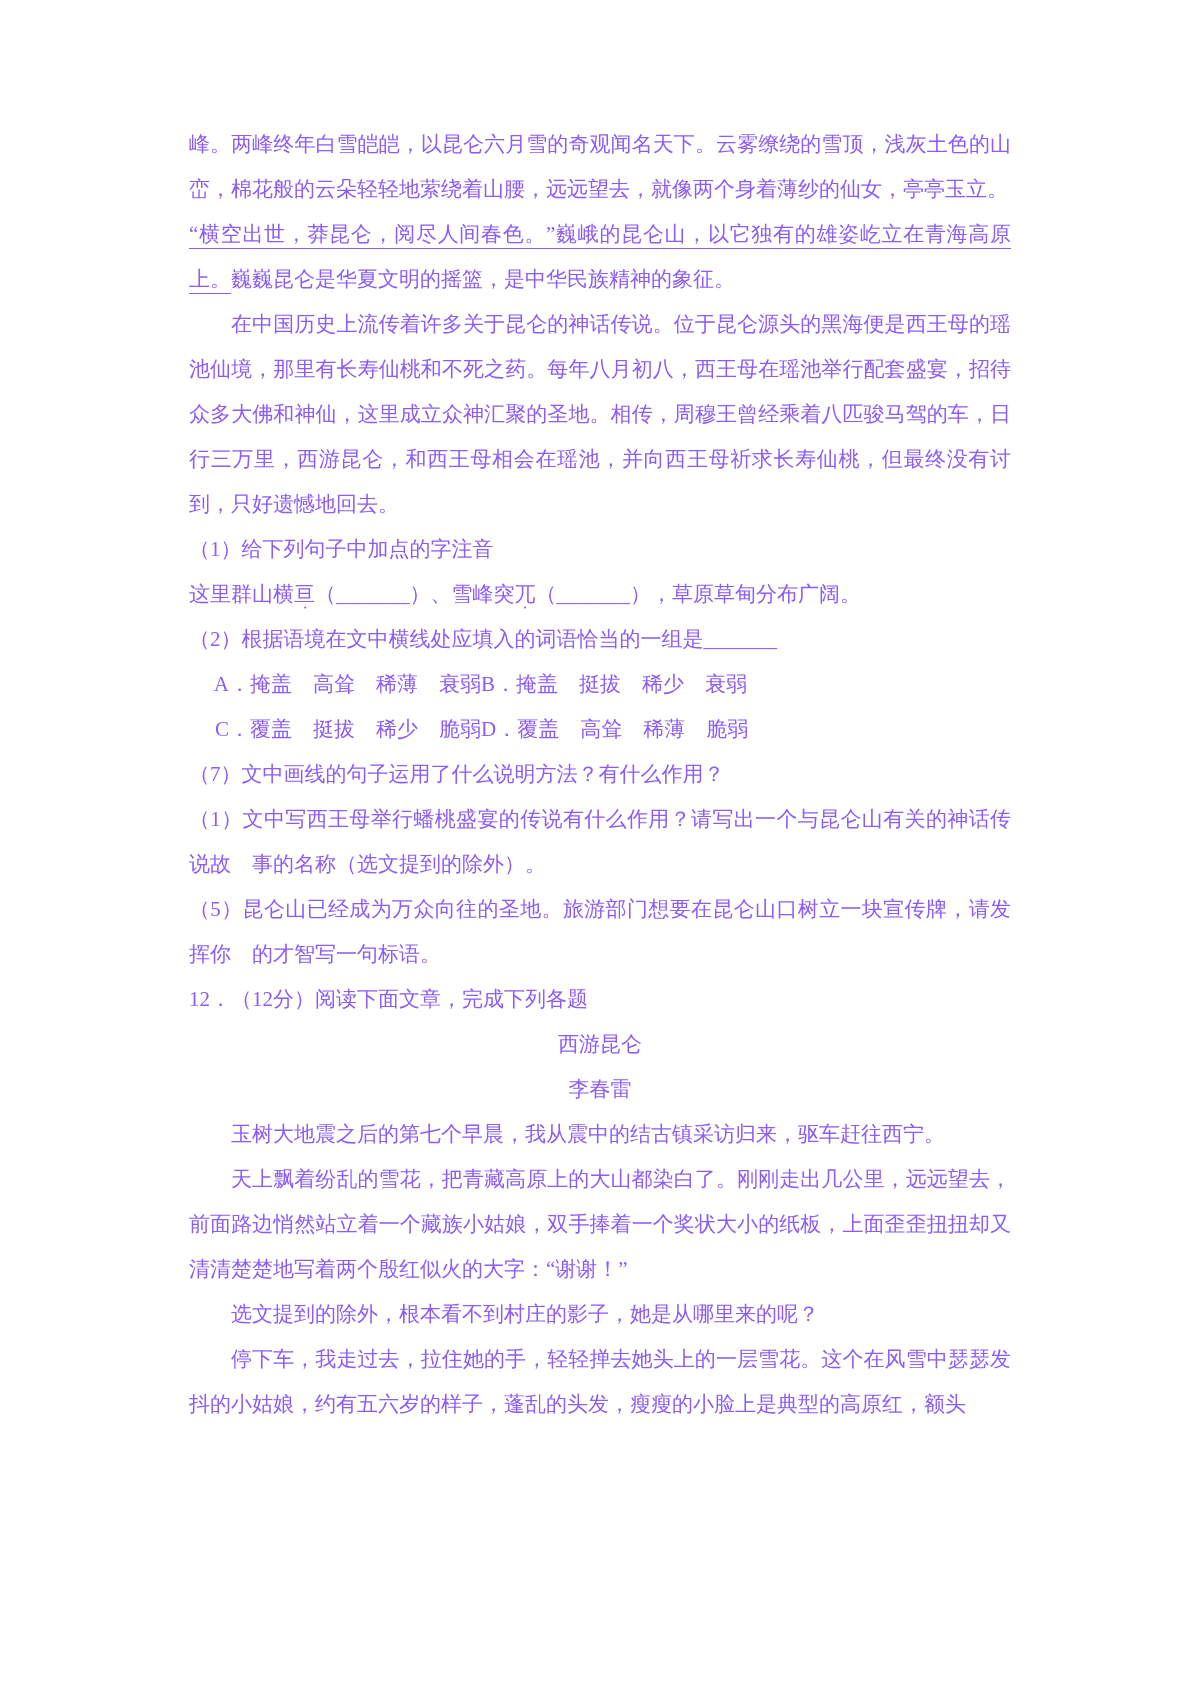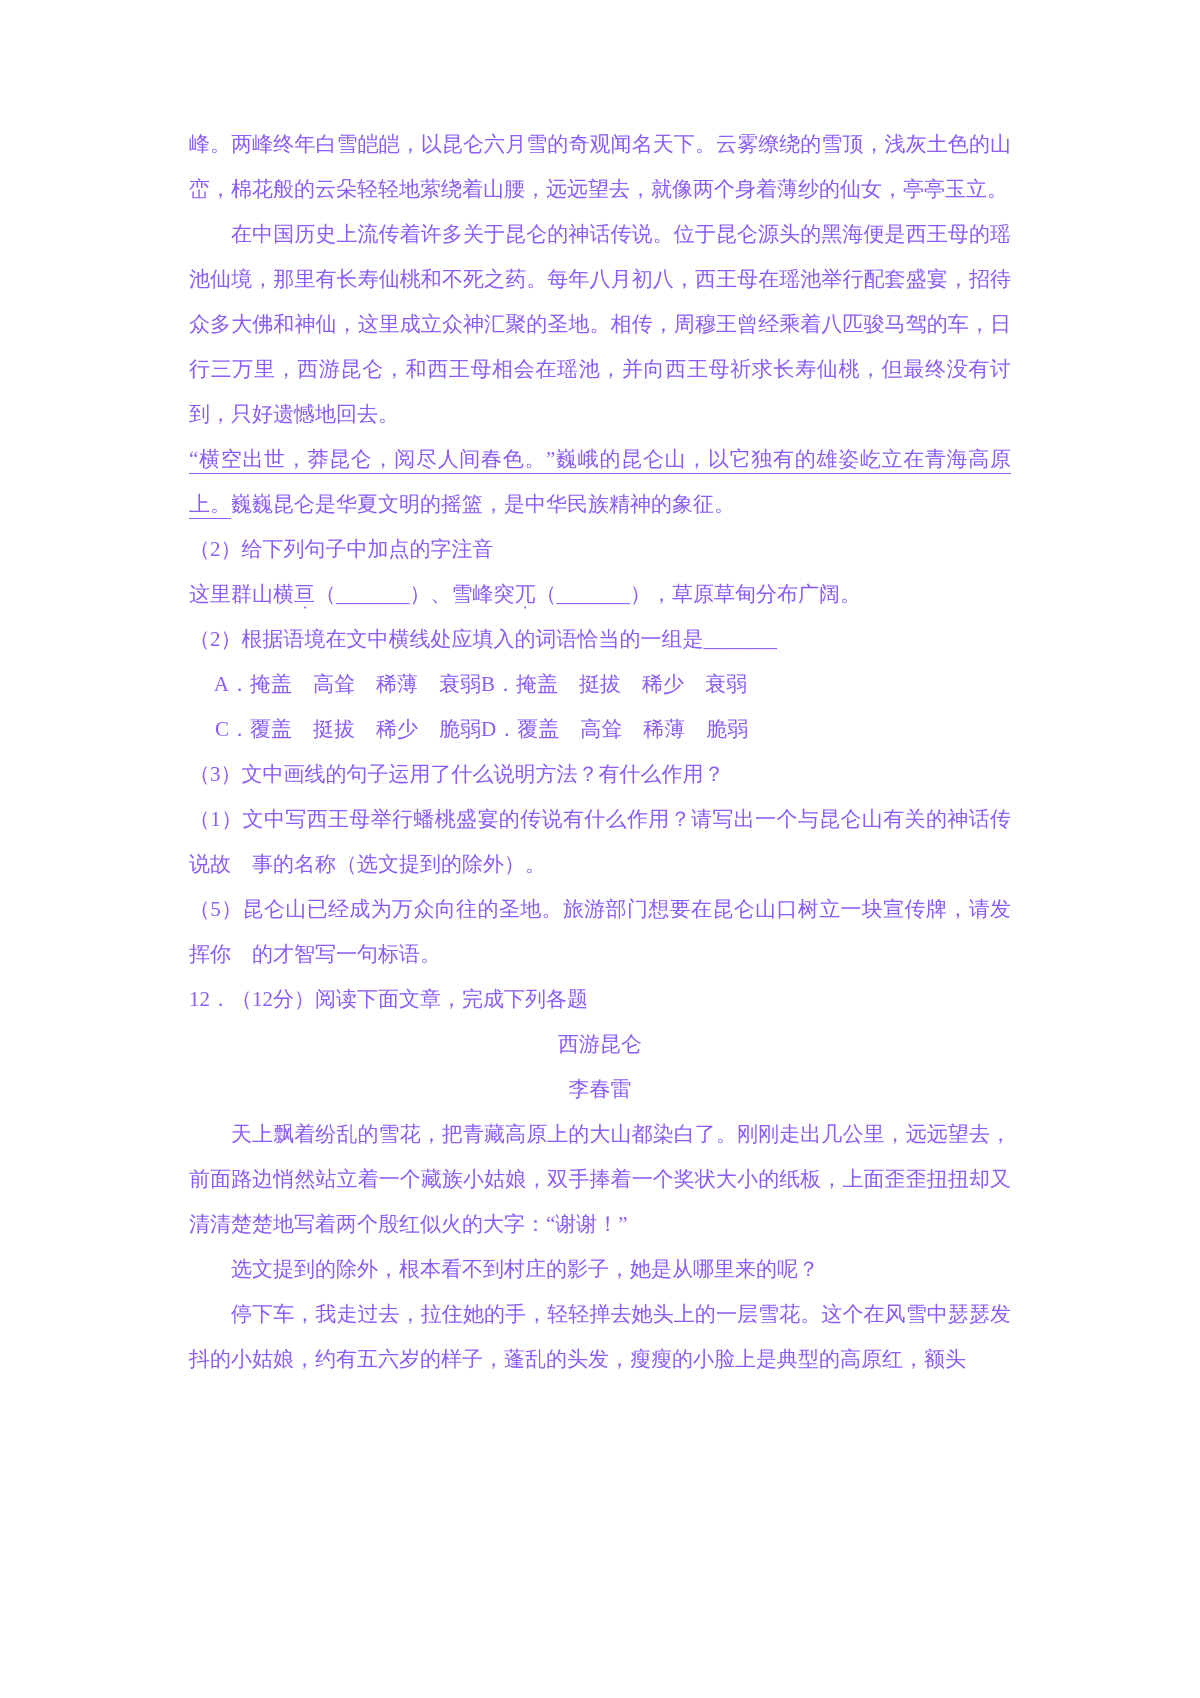--- a/index.html
+++ b/index.html
@@ -52,52 +52,53 @@
   }
 </style>
 </head>
 <body>
 
 <div class="page">
   <div class="content">
 
     <p class="para">峰。两峰终年白雪皑皑，以昆仑六月雪的奇观闻名天下。云雾缭绕的雪顶，浅灰土色的山峦，棉花般的云朵轻轻地萦绕着山腰，远远望去，就像两个身着薄纱的仙女，亭亭玉立。</p>
 
+    <p class="para"><span class="underlined-seg">“横空出世，莽昆仑，阅尽人间春色。”巍峨的昆仑山，以它独有的雄姿屹立在青海高原上。</span><span>巍巍昆仑是华夏文明的摇篮，是中华民族精神的象征。</span></p>
+
     <p class="para indent">在中国历史上流传着许多关于昆仑的神话传说。位于昆仑源头的黑海便是西王母的瑶池仙境，那里有长寿仙桃和不死之药。每年八月初八，西王母在瑶池举行配套盛宴，招待众多大佛和神仙，这里成立众神汇聚的圣地。相传，周穆王曾经乘着八匹骏马驾的车，日行三万里，西游昆仑，和西王母相会在瑶池，并向西王母祈求长寿仙桃，但最终没有讨到，只好遗憾地回去。</p>
 
-    <p class="para"><span class="underlined-seg">“横空出世，莽昆仑，阅尽人间春色。”巍峨的昆仑山，以它独有的雄姿屹立在青海高原上。</span><span>巍巍昆仑是华夏文明的摇篮，是中华民族精神的象征。</span></p>
-
-    <p class="para">（2）给下列句子中加点的字注音</p>
+    <p class="para">（1）给下列句子中加点的字注音</p>
 
     <p class="para"><span>这里群山横</span><span class="dot-under">亘</span><span>（_______）、雪峰突</span><span class="dot-under">兀</span><span>（_______），草原草甸分布广阔。</span></p>
 
     <p class="para">（2）根据语境在文中横线处应填入的词语恰当的一组是_______</p>
 
     <div class="option-row">
       <span class="opt-left">A．掩盖　高耸　稀薄　衰弱</span>
       <span>B．掩盖　挺拔　稀少　衰弱</span>
     </div>
 
     <div class="option-row">
       <span class="opt-left">C．覆盖　挺拔　稀少　脆弱</span>
       <span>D．覆盖　高耸　稀薄　脆弱</span>
     </div>
 
-    <p class="para">（3）文中画线的句子运用了什么说明方法？有什么作用？</p>
+    <p class="para">（7）文中画线的句子运用了什么说明方法？有什么作用？</p>
 
     <p class="para">（1）文中写西王母举行蟠桃盛宴的传说有什么作用？请写出一个与昆仑山有关的神话传说故　事的名称（选文提到的除外）。</p>
 
     <p class="para">（5）昆仑山已经成为万众向往的圣地。旅游部门想要在昆仑山口树立一块宣传牌，请发挥你　的才智写一句标语。</p>
 
     <p class="para">12．（12分）阅读下面文章，完成下列各题</p>
 
     <p class="center">西游昆仑</p>
 
     <p class="center">李春雷</p>
 
+    <p class="para indent">玉树大地震之后的第七个早晨，我从震中的结古镇采访归来，驱车赶往西宁。</p>
 
     <p class="para indent">天上飘着纷乱的雪花，把青藏高原上的大山都染白了。刚刚走出几公里，远远望去，前面路边悄然站立着一个藏族小姑娘，双手捧着一个奖状大小的纸板，上面歪歪扭扭却又清清楚楚地写着两个殷红似火的大字：“谢谢！”</p>
 
     <p class="para indent">选文提到的除外，根本看不到村庄的影子，她是从哪里来的呢？</p>
 
     <p class="para indent">停下车，我走过去，拉住她的手，轻轻掸去她头上的一层雪花。这个在风雪中瑟瑟发抖的小姑娘，约有五六岁的样子，蓬乱的头发，瘦瘦的小脸上是典型的高原红，额头</p>
 
   </div>
 </div>
 

